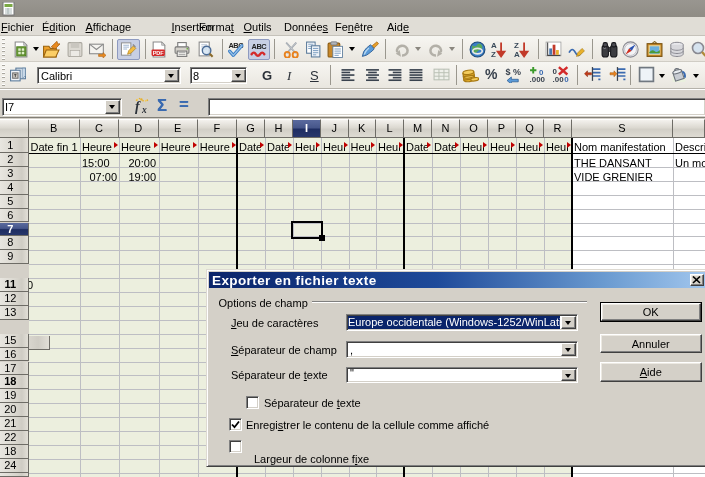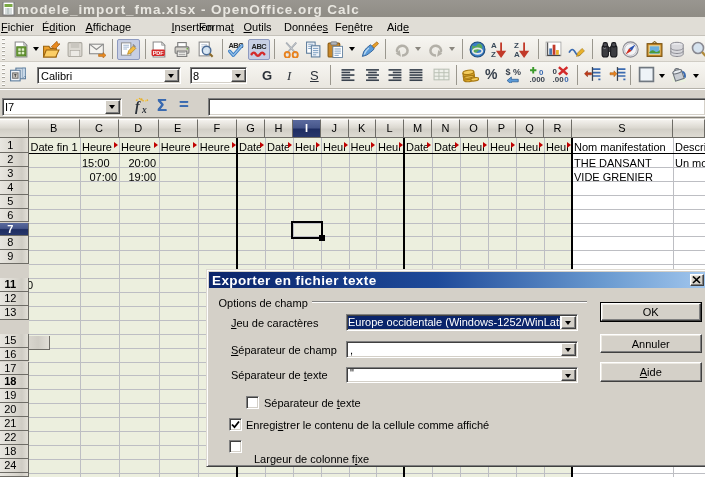--- a/index.html
+++ b/index.html
@@ -22,21 +22,20 @@
 .chk{position:absolute;width:13px;height:13px;background:#fff;border-top:1px solid #808080;border-left:1px solid #808080;border-bottom:1px solid #fff;border-right:1px solid #fff;box-shadow:inset 1px 1px 0 #404040,inset -1px -1px 0 #d4d0c8;}
 u{text-decoration:underline;}
 </style></head><body>
 <div id="win">
 <div class="abs" style="left:0;top:0;width:705px;height:17px;background:linear-gradient(#999690,#8f8c85);"></div>
 <svg class="abs" style="left:2px;top:2px" width="14" height="14" viewBox="0 0 14 14">
 <rect x="1" y="0" width="11" height="13" fill="#fff" stroke="#777" stroke-width="1"></rect>
 <rect x="2.5" y="2" width="8" height="3" fill="#7aa845"></rect>
 <path d="M3 7h7M3 9h7M3 11h7M6 6v6" stroke="#9aa" stroke-width="0.8" fill="none"></path>
 </svg>
-<div class="txt" style="left:17px;top:1.5px;font-size:13.5px;font-weight:bold;color:#e9e7e1;letter-spacing:0.95px;">modele_import_fma.xlsx - OpenOffice.org Calc</div>
 <div class="abs" style="left:0;top:17px;width:705px;height:19px;background:#e0ddd6;border-bottom:1px solid #c5c2ba;"></div>
 <div class="txt" style="left:1px;top:21px;"><u>F</u>ichier</div>
 <div class="txt" style="left:42px;top:21px;">É<u>d</u>ition</div>
 <div class="txt" style="left:85.5px;top:21px;text-align:right;"><u>A</u>ffichage</div>
 <div class="txt" style="left:139.5px;top:21px;padding-left:32px;"><u>I</u>nsertion</div>
 <div class="txt" style="left:199px;top:21px;">Forma<u>t</u></div>
 <div class="txt" style="left:243.5px;top:21px;"><u>O</u>utils</div>
 <div class="txt" style="left:284px;top:21px;">Donnée<u>s</u></div>
 <div class="txt" style="left:335px;top:21px;">Fe<u>n</u>être</div>
 <div class="txt" style="left:387px;top:21px;">Aid<u>e</u></div>

